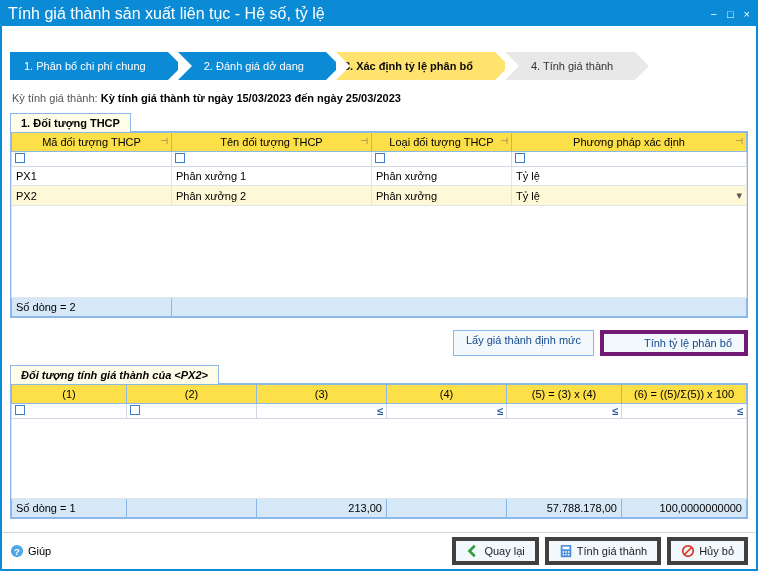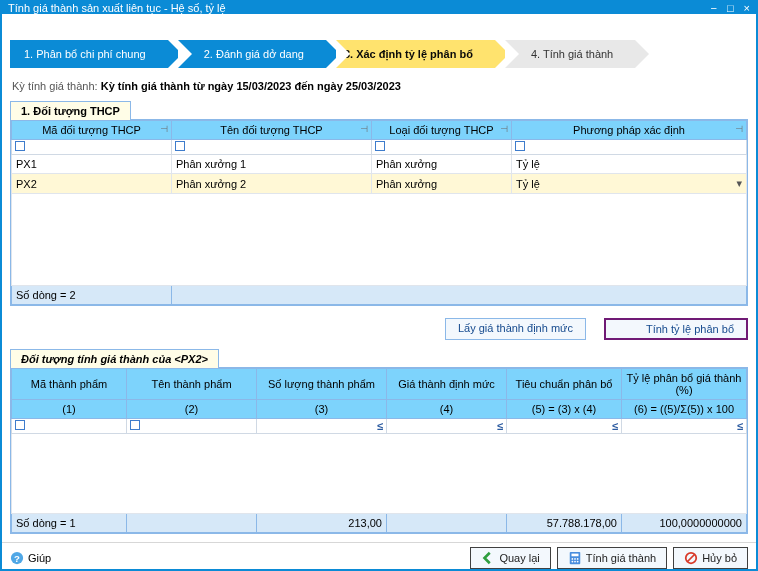--- a/index.html
+++ b/index.html
@@ -1,18 +1,18 @@
 <!DOCTYPE html>
 <html><head>
 <meta charset="utf-8">
 <style>
 * { box-sizing: border-box; margin: 0; padding: 0; font-family: "Segoe UI", Tahoma, Arial, sans-serif; font-size: 11px; }
 body { background: #fff; width: 758px; height: 571px; border: 2px solid #0b8bd6; overflow: hidden; display:flex; flex-direction:column; }
 .titlebar { background: #0b8bd6; color:#fff; height:24px; display:flex; align-items:center; justify-content:space-between; padding:0 6px; }
-.titlebar .title { font-size:11px; }
+.titlebar .title { font-size:16px; }
 .titlebar .ctrls { display:flex; gap:10px; }
 .titlebar .ctrls span { cursor:pointer; }
 
 .content { padding:6px 8px 8px 8px; display:flex; flex-direction:column; gap:6px; flex:1; }
 
 .steps { display:flex; height:28px;margin-top:20px; }
 .arrow { position:relative; height:28px; display:flex; align-items:center; padding:0 22px 0 26px; color:#fff; background:#0b8bd6; margin-right:10px; }
 .arrow:first-child { padding-left:14px; }
 .arrow::after { content:""; position:absolute; right:-14px; top:0; border-top:14px solid transparent; border-bottom:14px solid transparent; border-left:14px solid #0b8bd6; }
 .arrow::before { content:""; position:absolute; left:0; top:0; border-top:14px solid transparent; border-bottom:14px solid transparent; border-left:14px solid #fff; }
@@ -22,42 +22,42 @@
 .arrow.inactive { background:#e8e8e8; color:#333; }
 .arrow.inactive::after{ border-left-color:#e8e8e8; }
 
 .period { padding: 6px 2px 2px 2px; }
 .period .lbl { color:#555; }
 .period .val { font-weight:bold; }
 
 .tabhdr { display:inline-block; border:1px solid #8bb8e8; border-bottom:none; background:#fffde7; padding:3px 10px; font-weight:bold; position:relative; top:1px; }
 
 .grid { border:1px solid #8bb8e8; background:#fff; }
-.grid thead th { background:#7dd3fc; border:1px solid #8bb8e8; padding:3px 0; font-weight:normal; text-align:center; position:relative; }
+.grid thead th { background:#fde047; border:1px solid #8bb8e8; padding:3px 12px; font-weight:normal; text-align:center; position:relative; }
 .grid thead th .pin { position:absolute; right:3px; top:3px; color:#6c6c6c; font-size:9px; }
 .grid .filterrow td { border:1px solid #d0d9e4; padding:1px 3px; background:#fff; }
 .sq { display:inline-block; width:10px;height:10px;border:1px solid #3e7ccc; }
 .grid tbody td { border:1px solid #e0e5ec; padding:3px 4px; background:#fff; }
 .grid tbody tr.sel td { background:#fff8d6; }
 .grid tfoot td { border:1px solid #8bb8e8; background:#d6e8f8; padding:3px 4px; }
 .select-cell { display:flex; justify-content:space-between; align-items:center; }
 .select-cell .dd { color:#555; }
 
 .grid1body { height:92px; }
 table.growtable { border-collapse:collapse; width:100%; table-layout:fixed; }
 
-.actions-right { display:flex; justify-content:flex-end; gap:18px; margin:6px 0 2px 0; }
+.actions-right { display:flex; justify-content:flex-end; gap:6px; margin:6px 0 2px 0; }
 .btn { border:1px solid #8bb8e8; background:#f3f8fd; padding:3px 12px; color:#154a8e; cursor:pointer; }
-.btn.hl { border:2px solid #701a75;padding-left:40px; }
+.btn.hl { border:4px solid #701a75;padding-left:40px; }
 
 .redcell { outline:2px solid #d82a1a; outline-offset:-1px; }
 
 .footer { display:flex; justify-content:space-between; align-items:center; padding:4px 8px; border-top:1px solid #d7d7d7; }
 .footbtns { display:flex; gap:6px; }
-.iconbtn { display:flex; align-items:center; gap:4px; border:1px solid #404040; background:#f3f8fd; padding:3px 10px; cursor:pointer; color:#222; }
+.iconbtn { display:flex; align-items:center; gap:4px; border:4px solid #404040; background:#f3f8fd; padding:3px 10px; cursor:pointer; color:#222; }
 .iconbtn svg, .help svg { width:14px;height:14px; }
 .help { display:flex; align-items:center; gap:4px; cursor:pointer; }
 .help .u { }
 
 .num { text-align:right; }
 
 .grid2wrap { border:1px solid #8bb8e8; }
 .grid2body { height:80px; background:#fff; }
 
 .le { color:#2a5aa0; font-weight:bold; }
@@ -163,28 +163,20 @@
         <colgroup>
             <col style="width:115px">
             <col style="width:130px">
             <col style="width:130px">
             <col style="width:120px">
             <col style="width:115px">
             <col>
           </colgroup>
         <thead>
           <tr>
-            <th><span>Mã thành phẩm</span></th>
-            <th><span>Tên thành phẩm</span></th>
-            <th><span>Số lượng thành phẩm</span></th>
-            <th><span>Giá thành định mức</span></th>
-            <th><span>Tiêu chuẩn phân bổ</span></th>
-            <th><span>Tỷ lệ phân bổ giá thành (%)</span></th>
-          </tr>
-          <tr>
             <th>(1)</th>
             <th>(2)</th>
             <th>(3)</th>
             <th>(4)</th>
             <th>(5) = (3) x (4)</th>
             <th>(6) = ((5)/Σ(5)) x 100</th>
           </tr>
           <tr class="filterrow">
             <td><span class="sq"></span></td>
             <td><span class="sq"></span></td>

